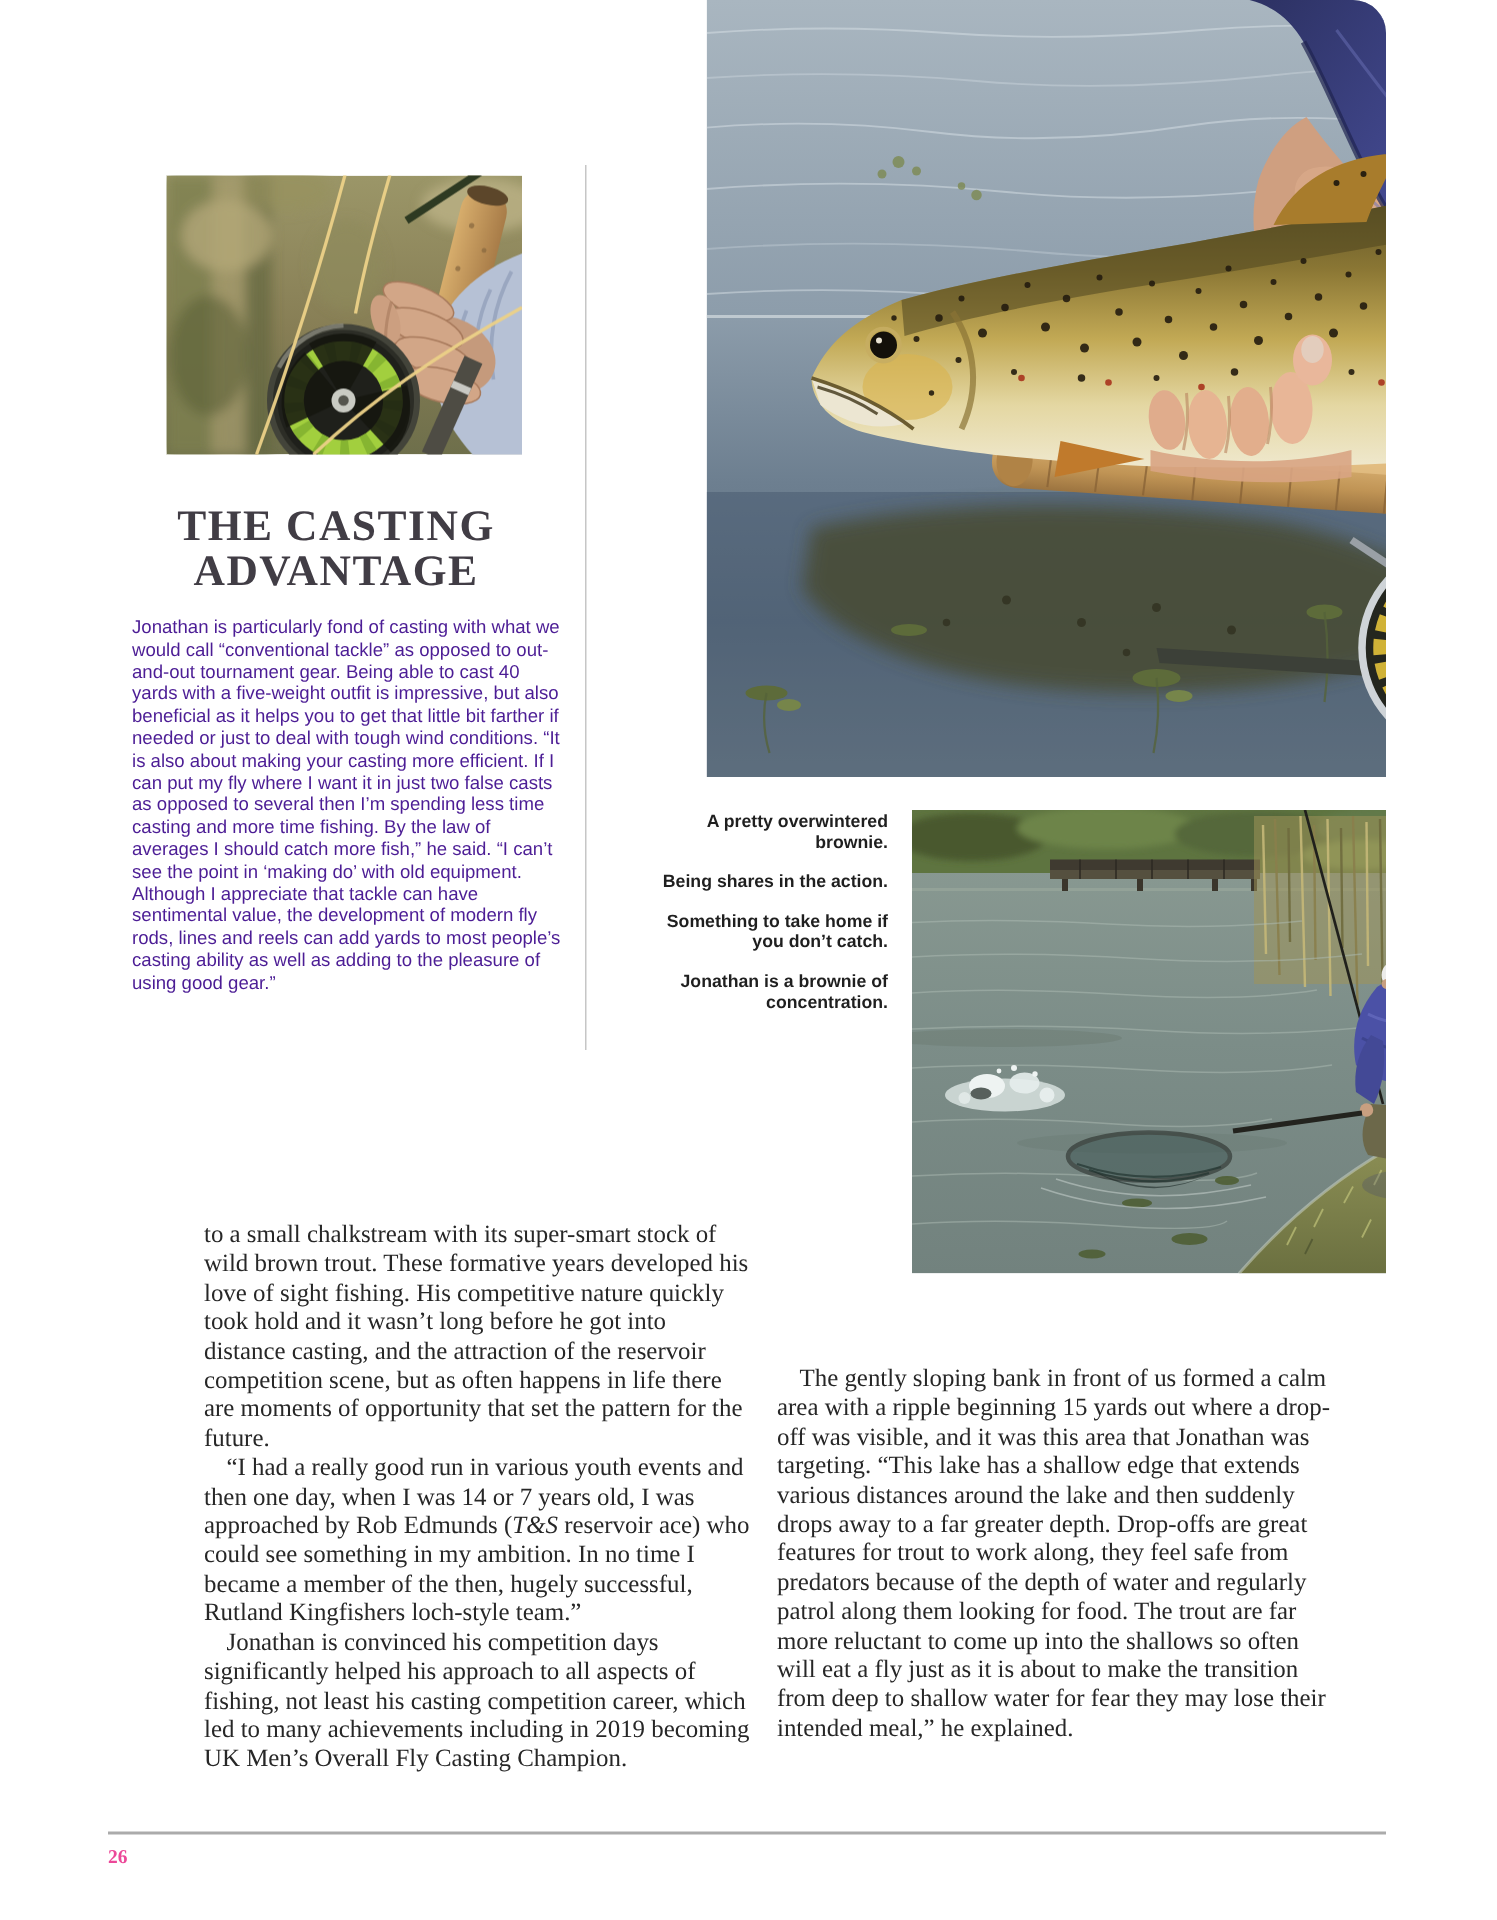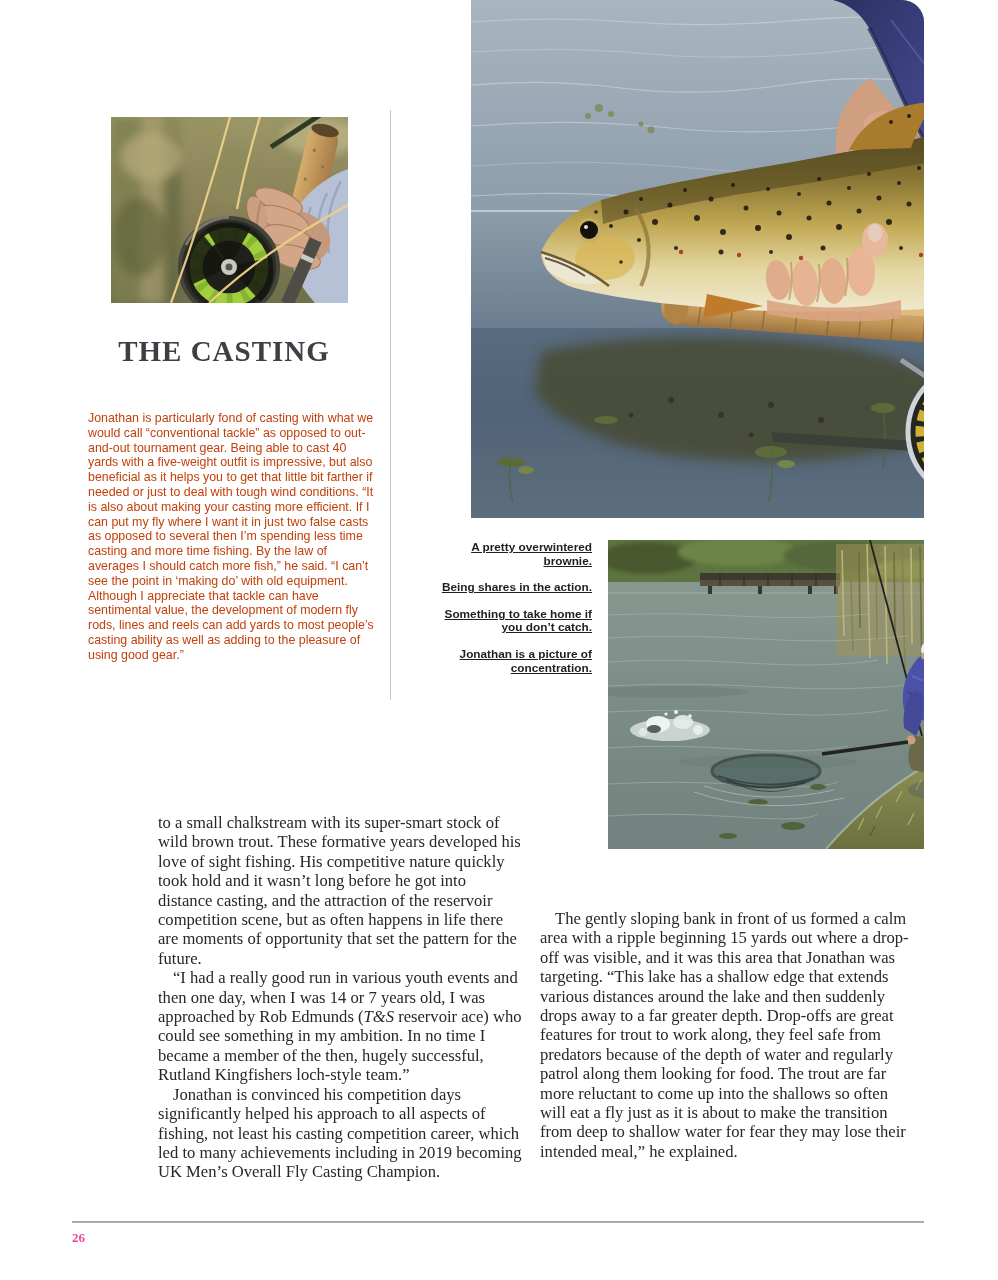--- a/index.html
+++ b/index.html
@@ -9,26 +9,26 @@
   figure svg{display:block;}
   .photo-reel{left:111px;top:117px;width:237px;height:186px;}
   .photo-trout{left:471px;top:0;width:527px;height:518px;}
   .photo-angler{left:608px;top:540px;width:390px;height:309px;}
   .divider{position:absolute;left:390px;top:110px;width:1px;height:590px;background:#c6c6c6;}
   .feature-heading{position:absolute;left:76px;top:336px;width:296px;margin:0;text-align:center;
       font-family:"Liberation Serif",serif;font-weight:600;color:#413d45;
       font-size:29px;line-height:30px;letter-spacing:1px;}
   .feature-heading span{display:block;}
   .feature-body{position:absolute;left:88px;top:411px;width:288px;margin:0;
-      font-size:12.4px;line-height:14.8px;color:#c2410c;}
+      font-size:12.4px;line-height:14.8px;color:#4c1d95;}
   .captions{position:absolute;left:440px;top:541px;width:152px;text-align:right;
       font-weight:bold;font-size:11.8px;line-height:13.6px;color:#1f1f1f;}
-  .captions p{margin:0 0 13px 0;text-decoration:underline;}
+  .captions p{margin:0 0 13px 0;}
   .col{position:absolute;font-family:"Liberation Serif",serif;color:#272727;
-      font-size:16.6px;line-height:19.4px;margin-left:22px;}
+      font-size:16.6px;line-height:19.4px;}
   .col p{margin:0;}
   .col .ind{text-indent:15px;}
   .col1{left:136px;top:813px;width:364px;}
   .col2{left:518px;top:909px;width:372px;}
   .rule{position:absolute;left:72px;top:1221px;width:869px;height:2px;background:#ababab;}
   .pagenum{position:absolute;left:72px;top:1230px;font-family:"Liberation Serif",serif;
       font-weight:bold;font-size:13px;color:#ec4899;}
 </style>
 </head>
 <body>
@@ -113,20 +113,21 @@
         <path d="M237,88 C186,116 136,150 98,186"></path>
         <path d="M150,-4 C140,30 132,60 126,92"></path>
       </g>
     </svg>
   </figure>
 
   <div class="divider"></div>
 
   <h2 class="feature-heading">
     <span>THE CASTING</span>
+    <span>ADVANTAGE</span>
   </h2>
 
   <p class="feature-body">Jonathan is particularly fond of casting with what we would call “conventional tackle” as opposed to out-and-out tournament gear. Being able to cast 40 yards with a five-weight outfit is impressive, but also beneficial as it helps you to get that little bit farther if needed or just to deal with tough wind conditions. “It is also about making your casting more efficient. If I can put my fly where I want it in just two false casts as opposed to several then I’m spending less time casting and more time fishing. By the law of averages I should catch more fish,” he said. “I can’t see the point in ‘making do’ with old equipment. Although I appreciate that tackle can have sentimental value, the development of modern fly rods, lines and reels can add yards to most people’s casting ability as well as adding to the pleasure of using good gear.”</p>
 
   <figure class="photo-trout">
     <svg viewBox="0 0 527 518" width="527" height="518">
       <defs>
         <linearGradient id="tw" x1="0" y1="0" x2="0" y2="1">
           <stop offset="0" stop-color="#a9b6c0"></stop>
             <stop offset="0.4" stop-color="#8d9dab"></stop>
@@ -316,21 +317,21 @@
             <path d="M376,258 q2,20 -2,38"></path>
         </g>
       </g>
     </svg>
   </figure>
 
   <div class="captions">
     <p>A pretty overwintered brownie.</p>
     <p>Being shares in the action.</p>
     <p>Something to take home if you don’t catch.</p>
-    <p>Jonathan is a picture of concentration.</p>
+    <p>Jonathan is a brownie of concentration.</p>
   </div>
 
   <figure class="photo-angler">
     <svg viewBox="0 0 390 309" width="390" height="309">
       <defs>
         <linearGradient id="aw" x1="0" y1="0" x2="0" y2="1">
           <stop offset="0" stop-color="#8c9c94"></stop>
             <stop offset="0.5" stop-color="#7c8d88"></stop>
             <stop offset="1" stop-color="#72827e"></stop>
         </linearGradient>

